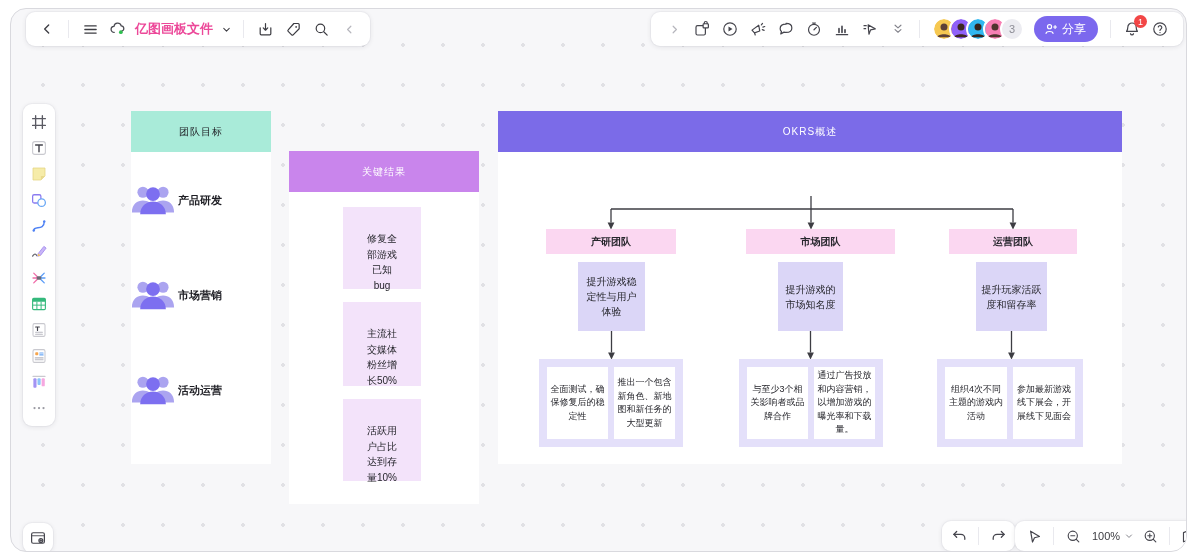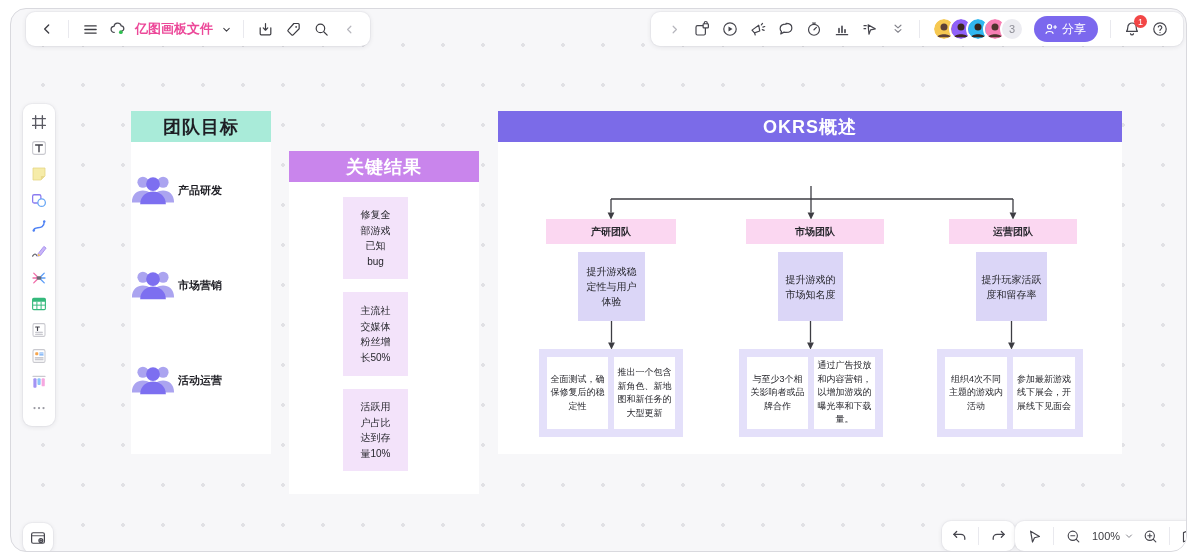--- a/index.html
+++ b/index.html
@@ -40,35 +40,35 @@
 
   .present { left:12px; top:514px; width:30px; height:30px; justify-content:center; }
 
   
   .pill-hist { left:931px; top:512px; height:30px; padding:0 4px; }
   .pill-zoom { left:1004px; top:512px; height:30px; padding:0 6px; }
   .zoom-label { font-size:11px; color:#3c3c42; margin:0 1px 0 6px; }
 
   
   .col { position:absolute; }
-  .col-header { height:31px; display:flex; align-items:center; justify-content:center; font-size:18px; font-weight:700; letter-spacing:1px; }
+  .col-header { height:41px; display:flex; align-items:center; justify-content:center; font-size:10px; font-weight:400; letter-spacing:1px; }
   .col-body { background:#fff; height:312px; position:relative; }
 
   .col-goal { left:120px; top:102px; width:140px; }
   .col-goal .col-header { background:#A9EBD9; color:#1e1e24; }
   .col-kr   { left:278px; top:102px; width:190px; }
   .col-kr   .col-header { background:#C985EC; color:#fff;margin-top:40px; }
   .okrs     { left:487px; top:102px; width:624px; }
   .okrs .col-header { background:#7B6BE8; color:#fff; }
 
   .team-item { position:absolute; left:0; width:100%; display:flex; flex-direction:row; align-items:center; gap:3px; }
   .team-item .lbl { font-size:11px; font-weight:700; color:#1e1e24; }
 
-  .kr-box { position:absolute; left:54px; width:65px; background:#F3E3FA; color:#26262c;
-    font-size:10px; line-height:1.55; display:flex; align-items:center; justify-content:center; text-align:center; padding:16px; }
+  .kr-box { position:absolute; left:54px; width:78px; background:#F3E3FA; color:#26262c;
+    font-size:10px; line-height:1.55; display:flex; justify-content:center; text-align:center; padding:24px; }
 
   .okrs-body { overflow:hidden; }
   .tree-svg { position:absolute; left:0; top:0; pointer-events:none; }
   .root-node { position:absolute; left:223px; top:15px; width:180px; height:29px; background:#F464D6; color:#fff;
     font-size:11px; font-weight:700; display:flex; align-items:center; justify-content:center; }
   .team-node { position:absolute; top:77px; height:25px; background:#FBD7F1; color:#26262c; font-size:10px; font-weight:600;
     display:flex; align-items:center; justify-content:center; }
   .obj-node { position:absolute; top:110px; height:69px; background:#DBD6F7; color:#26262c; font-size:10px; line-height:1.5;
     display:flex; align-items:center; justify-content:center; text-align:center; padding:4px; }
   .kr-group { position:absolute; top:207px; height:88px; background:#E4E0FA; display:flex; gap:6px; padding:8px; }
@@ -176,21 +176,21 @@
             <polygon points="110.1,200.5 116.9,200.5 113.5,207.5"></polygon>
             <polygon points="309.1,200.5 315.9,200.5 312.5,207.5"></polygon>
             <polygon points="510.1,200.5 516.9,200.5 513.5,207.5"></polygon>
           </g>
         </svg>
 
 
         <div class="team-node" style="left:48px;width:130px">
             <span>产研团队</span>
           </div>
-        <div class="team-node" style="left:248px;width:138px">
+        <div class="team-node" style="left:248px;width:149px">
             <span>市场团队</span>
           </div>
         <div class="team-node" style="left:451px;width:128px">
             <span>运营团队</span>
           </div>
 
         <div class="obj-node" style="left:80px;width:67px">
             <span>提升游戏稳定性与用户体验</span>
           </div>
         <div class="obj-node" style="left:280px;width:65px">

